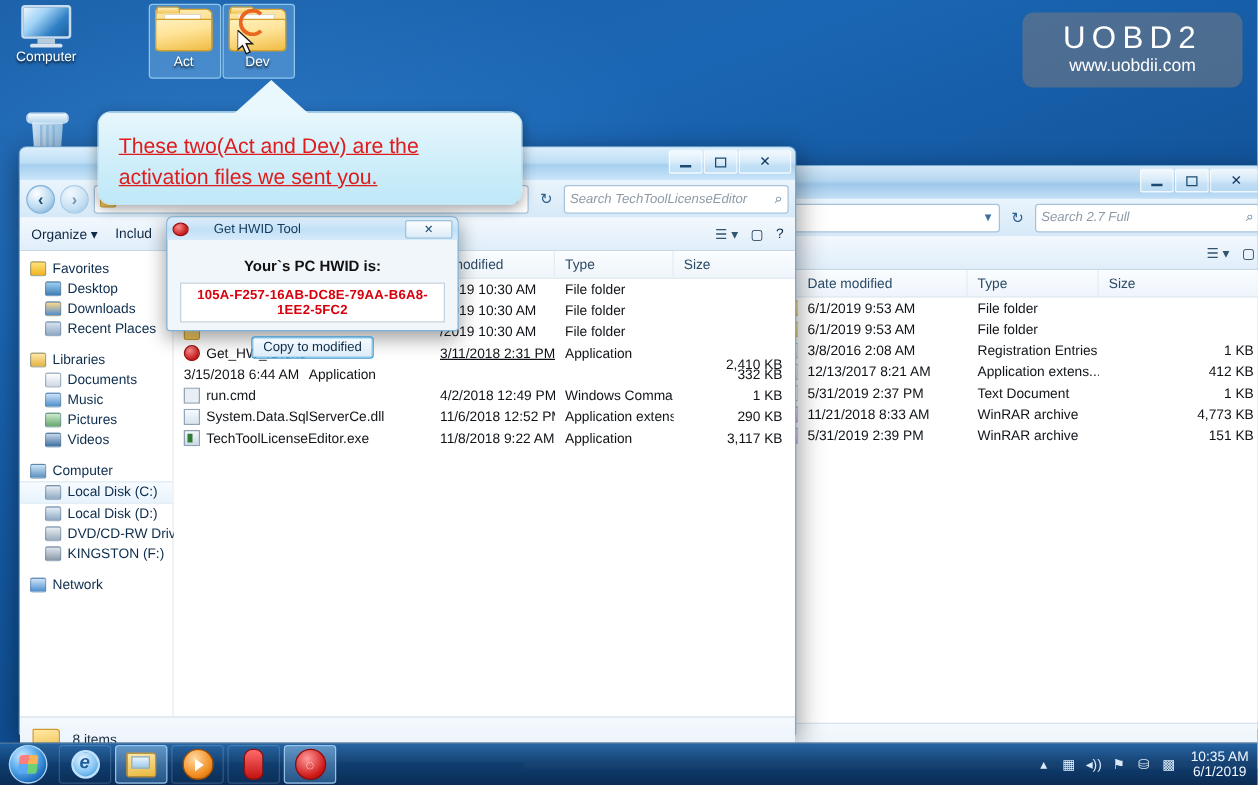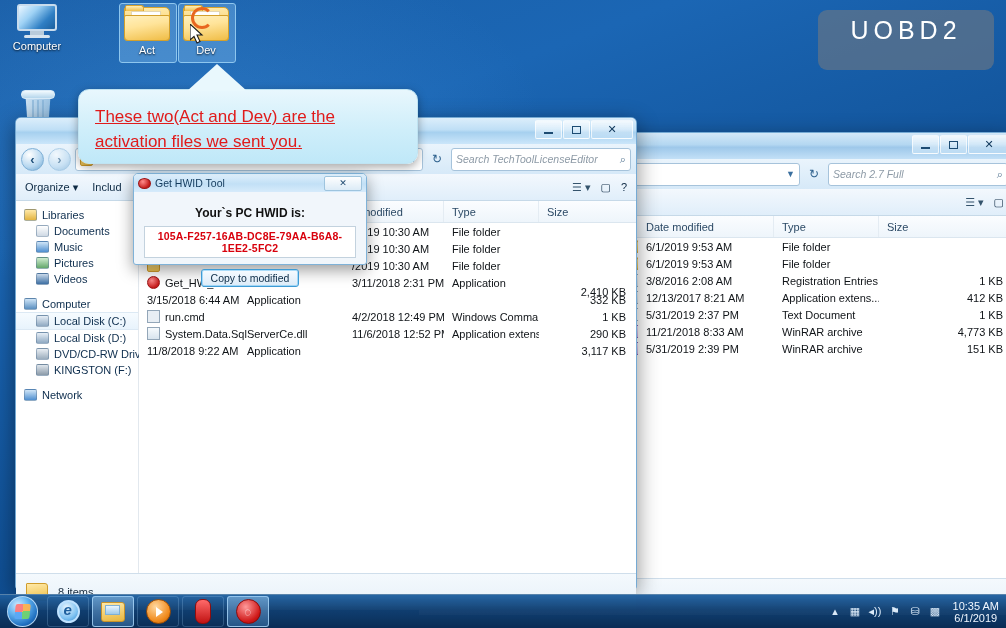--- a/index.html
+++ b/index.html
@@ -120,21 +120,21 @@
   .ico.cmd::after{content:"";position:absolute;left:2px;top:3px;width:8px;height:2px;background:#5d7par;}
   .ico.dll{background:linear-gradient(180deg,#f6fafd,#d8e4ee);border:1px solid #93a6b8;box-sizing:border-box;}
   .ico.red{border-radius:50%;background:radial-gradient(circle at 35% 30%,#ff8b8b,#c41b1b 70%);border:1px solid #9c1212;box-sizing:border-box;}
   .ico.reg{background:linear-gradient(180deg,#fdfdfd,#dfe6ee);border:1px solid #9aabbb;box-sizing:border-box;}
   .ico.txt{background:#fff;border:1px solid #9aabbb;box-sizing:border-box;}
   .ico.rar{background:linear-gradient(180deg,#f2e6ff,#cfb0e8);border:1px solid #8a63b3;box-sizing:border-box;}
 
   
   .dlg{position:absolute;box-sizing:border-box;border:1px solid #7fb2d8;border-radius:5px 5px 3px 3px;
     background:#f1f6fb;box-shadow:0 5px 16px rgba(0,0,0,.4);}
-  .dlg .dtitle{height:18px;border-radius:4px 4px 0 0;display:flex;align-items:center;gap:4px;padding:0 4px;
+  .dlg .dtitle{height:18px;border-radius:4px 4px 0 0;display:flex;align-items:center;gap:20px;padding:0 4px;
     background:linear-gradient(180deg,#e0f0fc,#c2e0f6 55%,#d6ebfb);font-size:10.5px;color:#123a5c;}
   .dlg .dtitle .dclose{margin-left:auto;width:36px;height:13px;border:1px solid #9ec4de;border-radius:2px;
     background:linear-gradient(180deg,#fdfefe,#dcebf7);display:flex;align-items:center;justify-content:center;
     font-size:9px;color:#214c72;}
   .dlg .dbody{padding:8px 10px 10px;text-align:center;}
   .hwid-label{font-size:12px;font-weight:bold;color:#111;margin:6px 0 6px;}
   .hwid-box{background:#fff;border:1px solid #c3d2de;padding:3px 4px;margin:0 0 10px;
     color:#d8000c;font-size:10.5px;font-weight:bold;letter-spacing:.2px;}
   .copybtn{display:inline-block;padding:2px 9px;font-size:10.5px;color:#0c2b45;
     background:linear-gradient(180deg,#f6fbff,#dcebf8);border:1px solid #3f9bd4;border-radius:3px;
@@ -226,20 +226,21 @@
   </span>
   <span class="lbl">Dev</span>
 </div>
 
 <svg width="16" height="22" style="position:absolute;left:190px;top:24px;">
   <polygon points="0,0 0,16 4,12.5 7,19 10,17.5 7,11 12,11" fill="#fff" stroke="#1a1a1a" stroke-width="1.1"></polygon>
 </svg>
 
 <div class="wm">
   <div class="t1">UOBD2</div>
+  <div class="t2">www.uobdii.com</div>
 </div>
 
 <div class="win back" style="left:418px;top:132px;width:596px;height:452px;">
   <div class="titlebar">
     <div class="wbtns">
       <div class="wbtn">
           <span class="m"></span>
         </div>
       <div class="wbtn">
           <span class="mx"></span>
@@ -382,20 +383,38 @@
       <span class="vicon">☰ ▾</span>
       <span>▢</span>
       <span>?</span>
     </span>
   </div>
   <div class="body" style="height:372px;">
     <div class="navpane">
       <div id="nav-groups">
           <div class="np-grp">
             <div class="np-item">
+              <span class="sq" style="background:linear-gradient(180deg,#ffe47a,#f0b422);border:1px solid rgba(90,120,150,.5);box-sizing:border-box"></span>
+              <span>Favorites</span>
+            </div>
+            <div class="np-item sub">
+              <span class="sq" style="background:linear-gradient(180deg,#9fd0f2,#3f7fb5);border:1px solid rgba(90,120,150,.5);box-sizing:border-box"></span>
+              <span>Desktop</span>
+            </div>
+            <div class="np-item sub">
+              <span class="sq" style="background:linear-gradient(180deg,#ffd98a,#4f8fd0);border:1px solid rgba(90,120,150,.5);box-sizing:border-box"></span>
+              <span>Downloads</span>
+            </div>
+            <div class="np-item sub">
+              <span class="sq" style="background:linear-gradient(180deg,#d6e4f0,#8fa9c2);border:1px solid rgba(90,120,150,.5);box-sizing:border-box"></span>
+              <span>Recent Places</span>
+            </div>
+          </div>
+          <div class="np-grp">
+            <div class="np-item">
               <span class="sq" style="background:linear-gradient(180deg,#ffe9a8,#e3b441);border:1px solid rgba(90,120,150,.5);box-sizing:border-box"></span>
               <span>Libraries</span>
             </div>
             <div class="np-item sub">
               <span class="sq" style="background:linear-gradient(180deg,#ffffff,#cfd9e4);border:1px solid rgba(90,120,150,.5);box-sizing:border-box"></span>
               <span>Documents</span>
             </div>
             <div class="np-item sub">
               <span class="sq" style="background:linear-gradient(180deg,#cfe5f7,#4f8fd0);border:1px solid rgba(90,120,150,.5);box-sizing:border-box"></span>
               <span>Music</span>
@@ -472,21 +491,21 @@
             </div>
             <div style="width: 100px;">/2019 10:30 AM</div>
             <div style="width: 95px;">File folder</div>
             <div class="c-size" style="flex: 1 1 0%;"></div>
           </div>
           <div class="row">
             <div class="c-name" style="width: 205px;">
               <span class="ico red"></span>
               <span>Get_HW_ID.exe</span>
             </div>
-            <div style="width: 100px;">3/11/2018 2:31 PM</div>
+            <div style="width: 100px; text-decoration: underline;">3/11/2018 2:31 PM</div>
             <div style="width: 95px;">Application</div>
             <div class="c-size" style="flex: 1 1 0%; margin-top: 19px;">2,410 KB</div>
           </div>
           <div class="row">
             <div style="width: 100px;">3/15/2018 6:44 AM</div>
             <div style="width: 95px;">Application</div>
             <div class="c-size" style="flex: 1 1 0%;">332 KB</div>
           </div>
           <div class="row">
             <div class="c-name" style="width: 205px;">
@@ -500,20 +519,24 @@
           <div class="row">
             <div class="c-name" style="width: 205px;">
               <span class="ico dll"></span>
               <span>System.Data.SqlServerCe.dll</span>
             </div>
             <div style="width: 100px;">11/6/2018 12:52 PM</div>
             <div style="width: 95px;">Application extens...</div>
             <div class="c-size" style="flex: 1 1 0%;">290 KB</div>
           </div>
           <div class="row">
+            <div class="c-name" style="width: 205px;">
+              <span class="ico exe"></span>
+              <span>TechToolLicenseEditor.exe</span>
+            </div>
             <div style="width: 100px;">11/8/2018 9:22 AM</div>
             <div style="width: 95px;">Application</div>
             <div class="c-size" style="flex: 1 1 0%;">3,117 KB</div>
           </div>
         </div>
     </div>
   </div>
   <div class="statusbar">
     <span class="sfold">
       <span style="position:absolute;inset:0;background:linear-gradient(170deg,#ffe9a8,#edbe46);border:1px solid #cf9c2c;border-radius:1px 3px 2px 2px;"></span>

